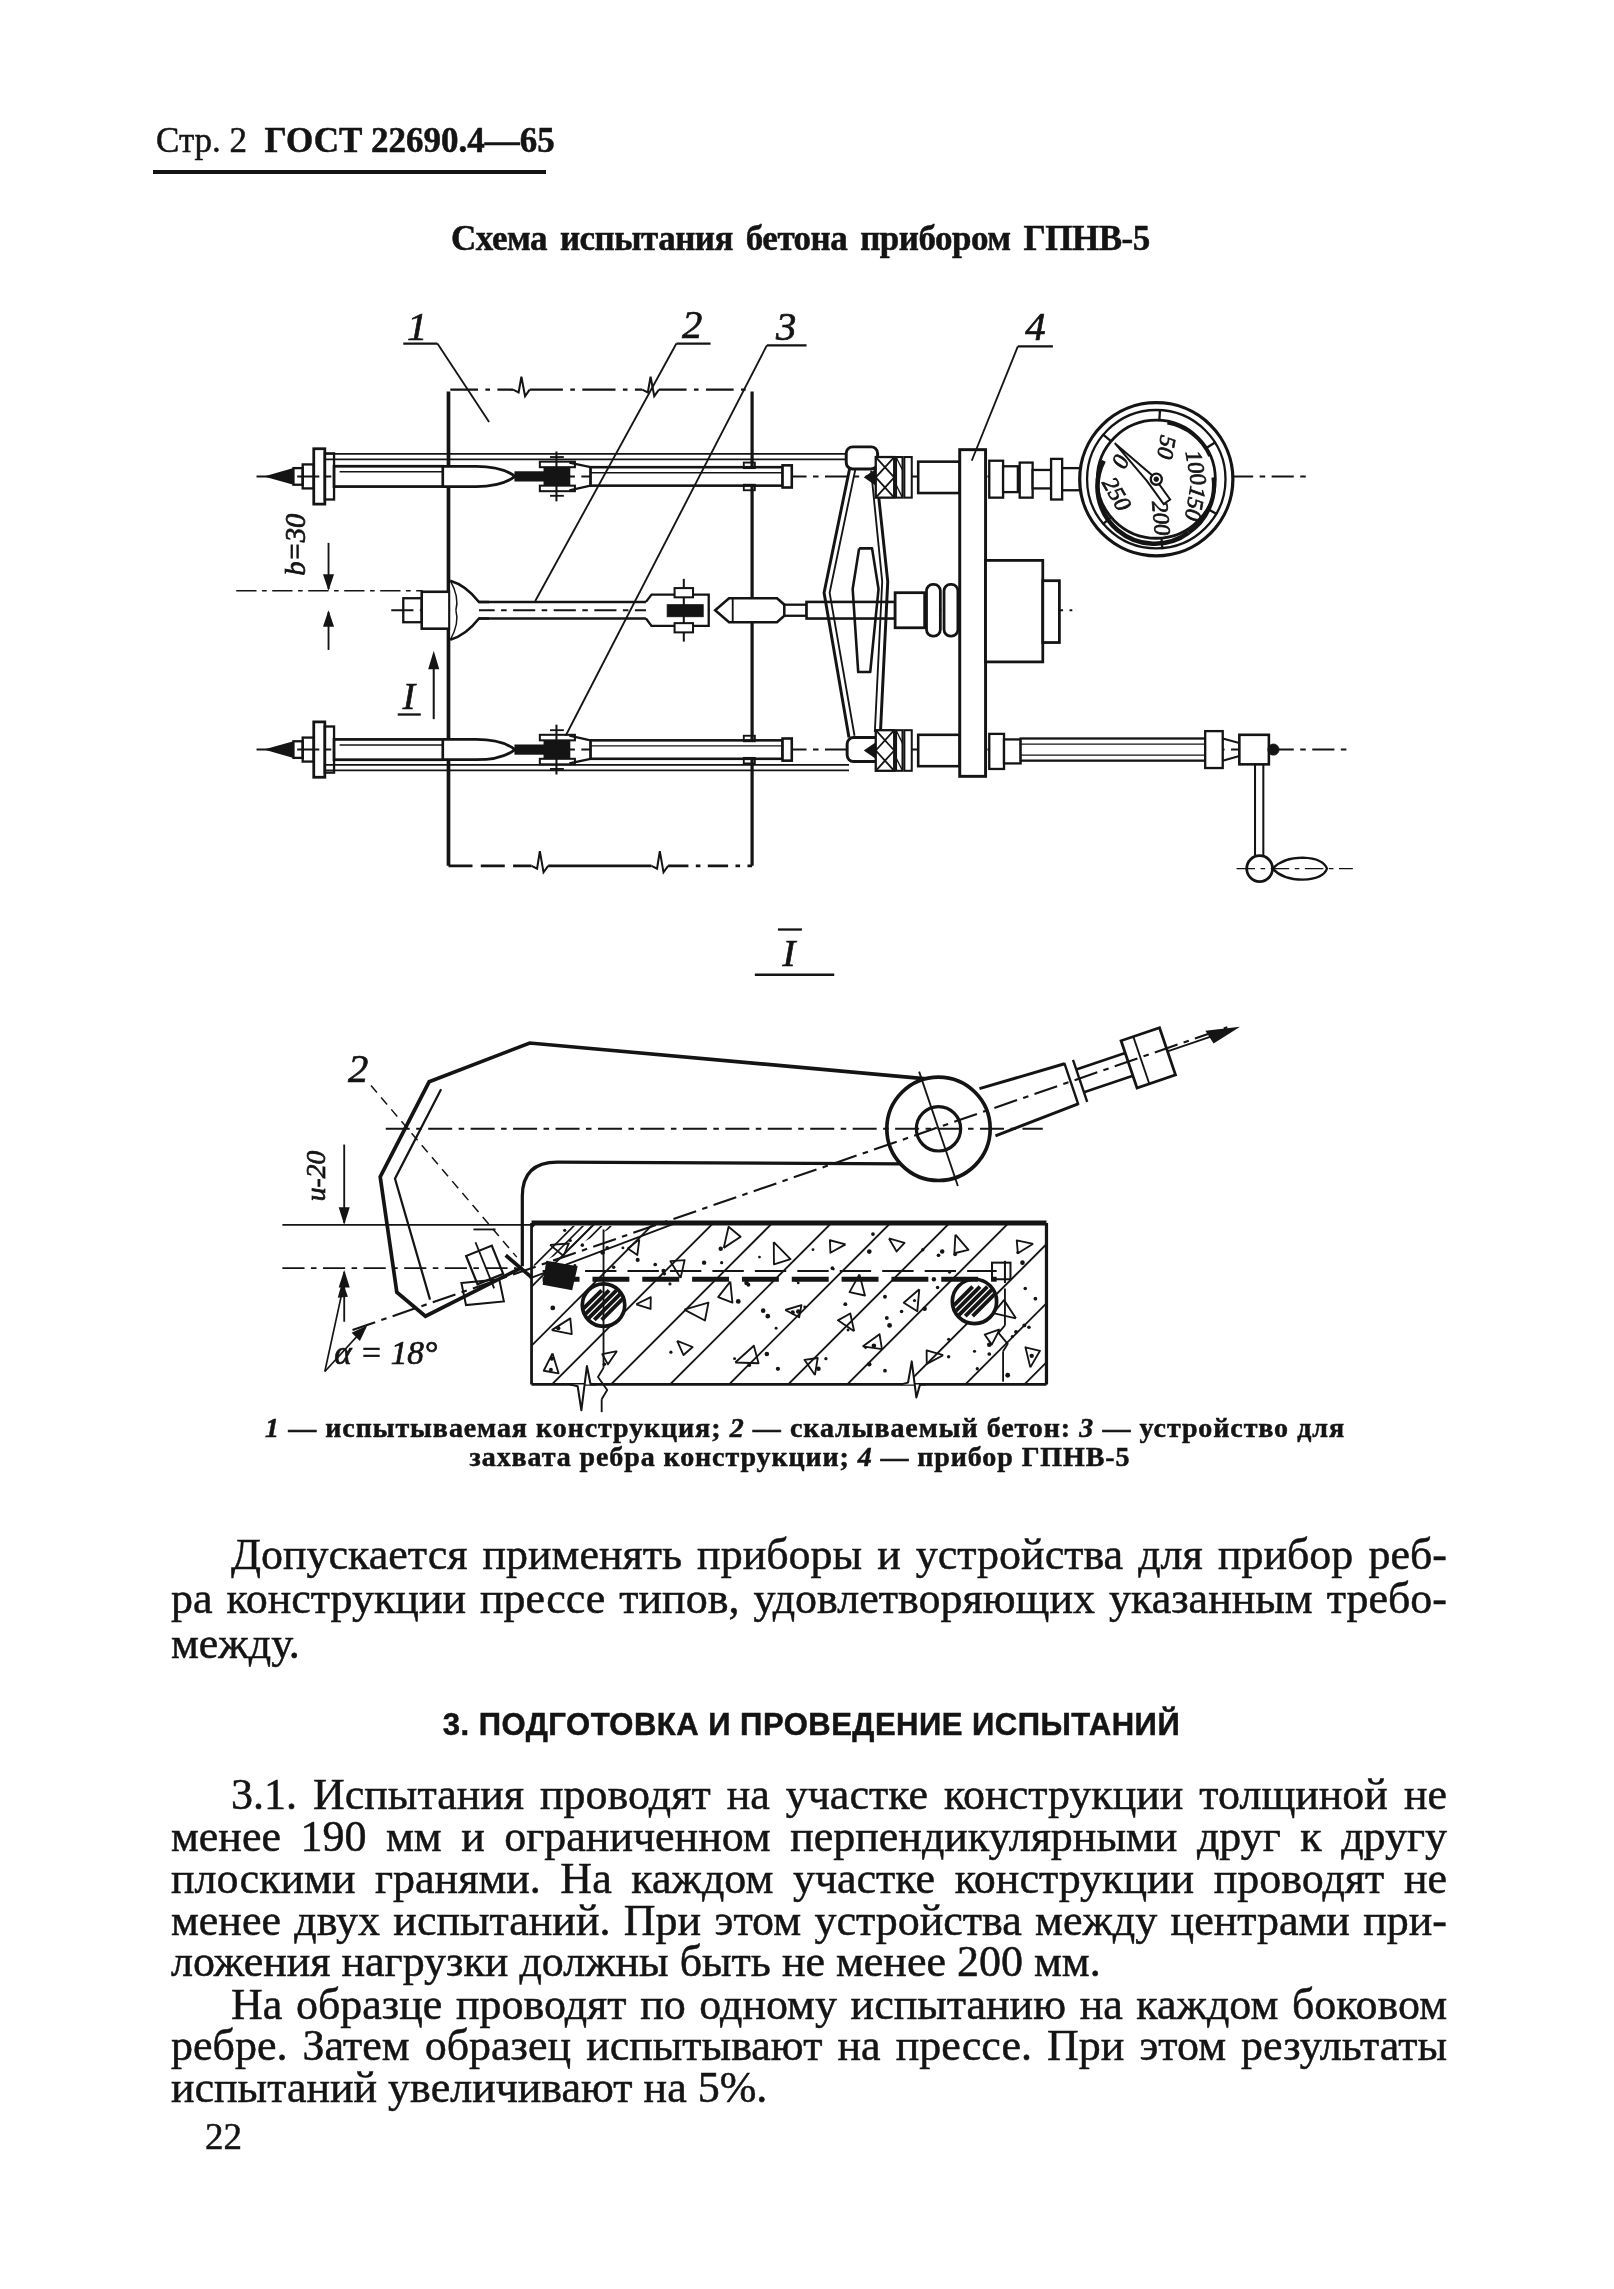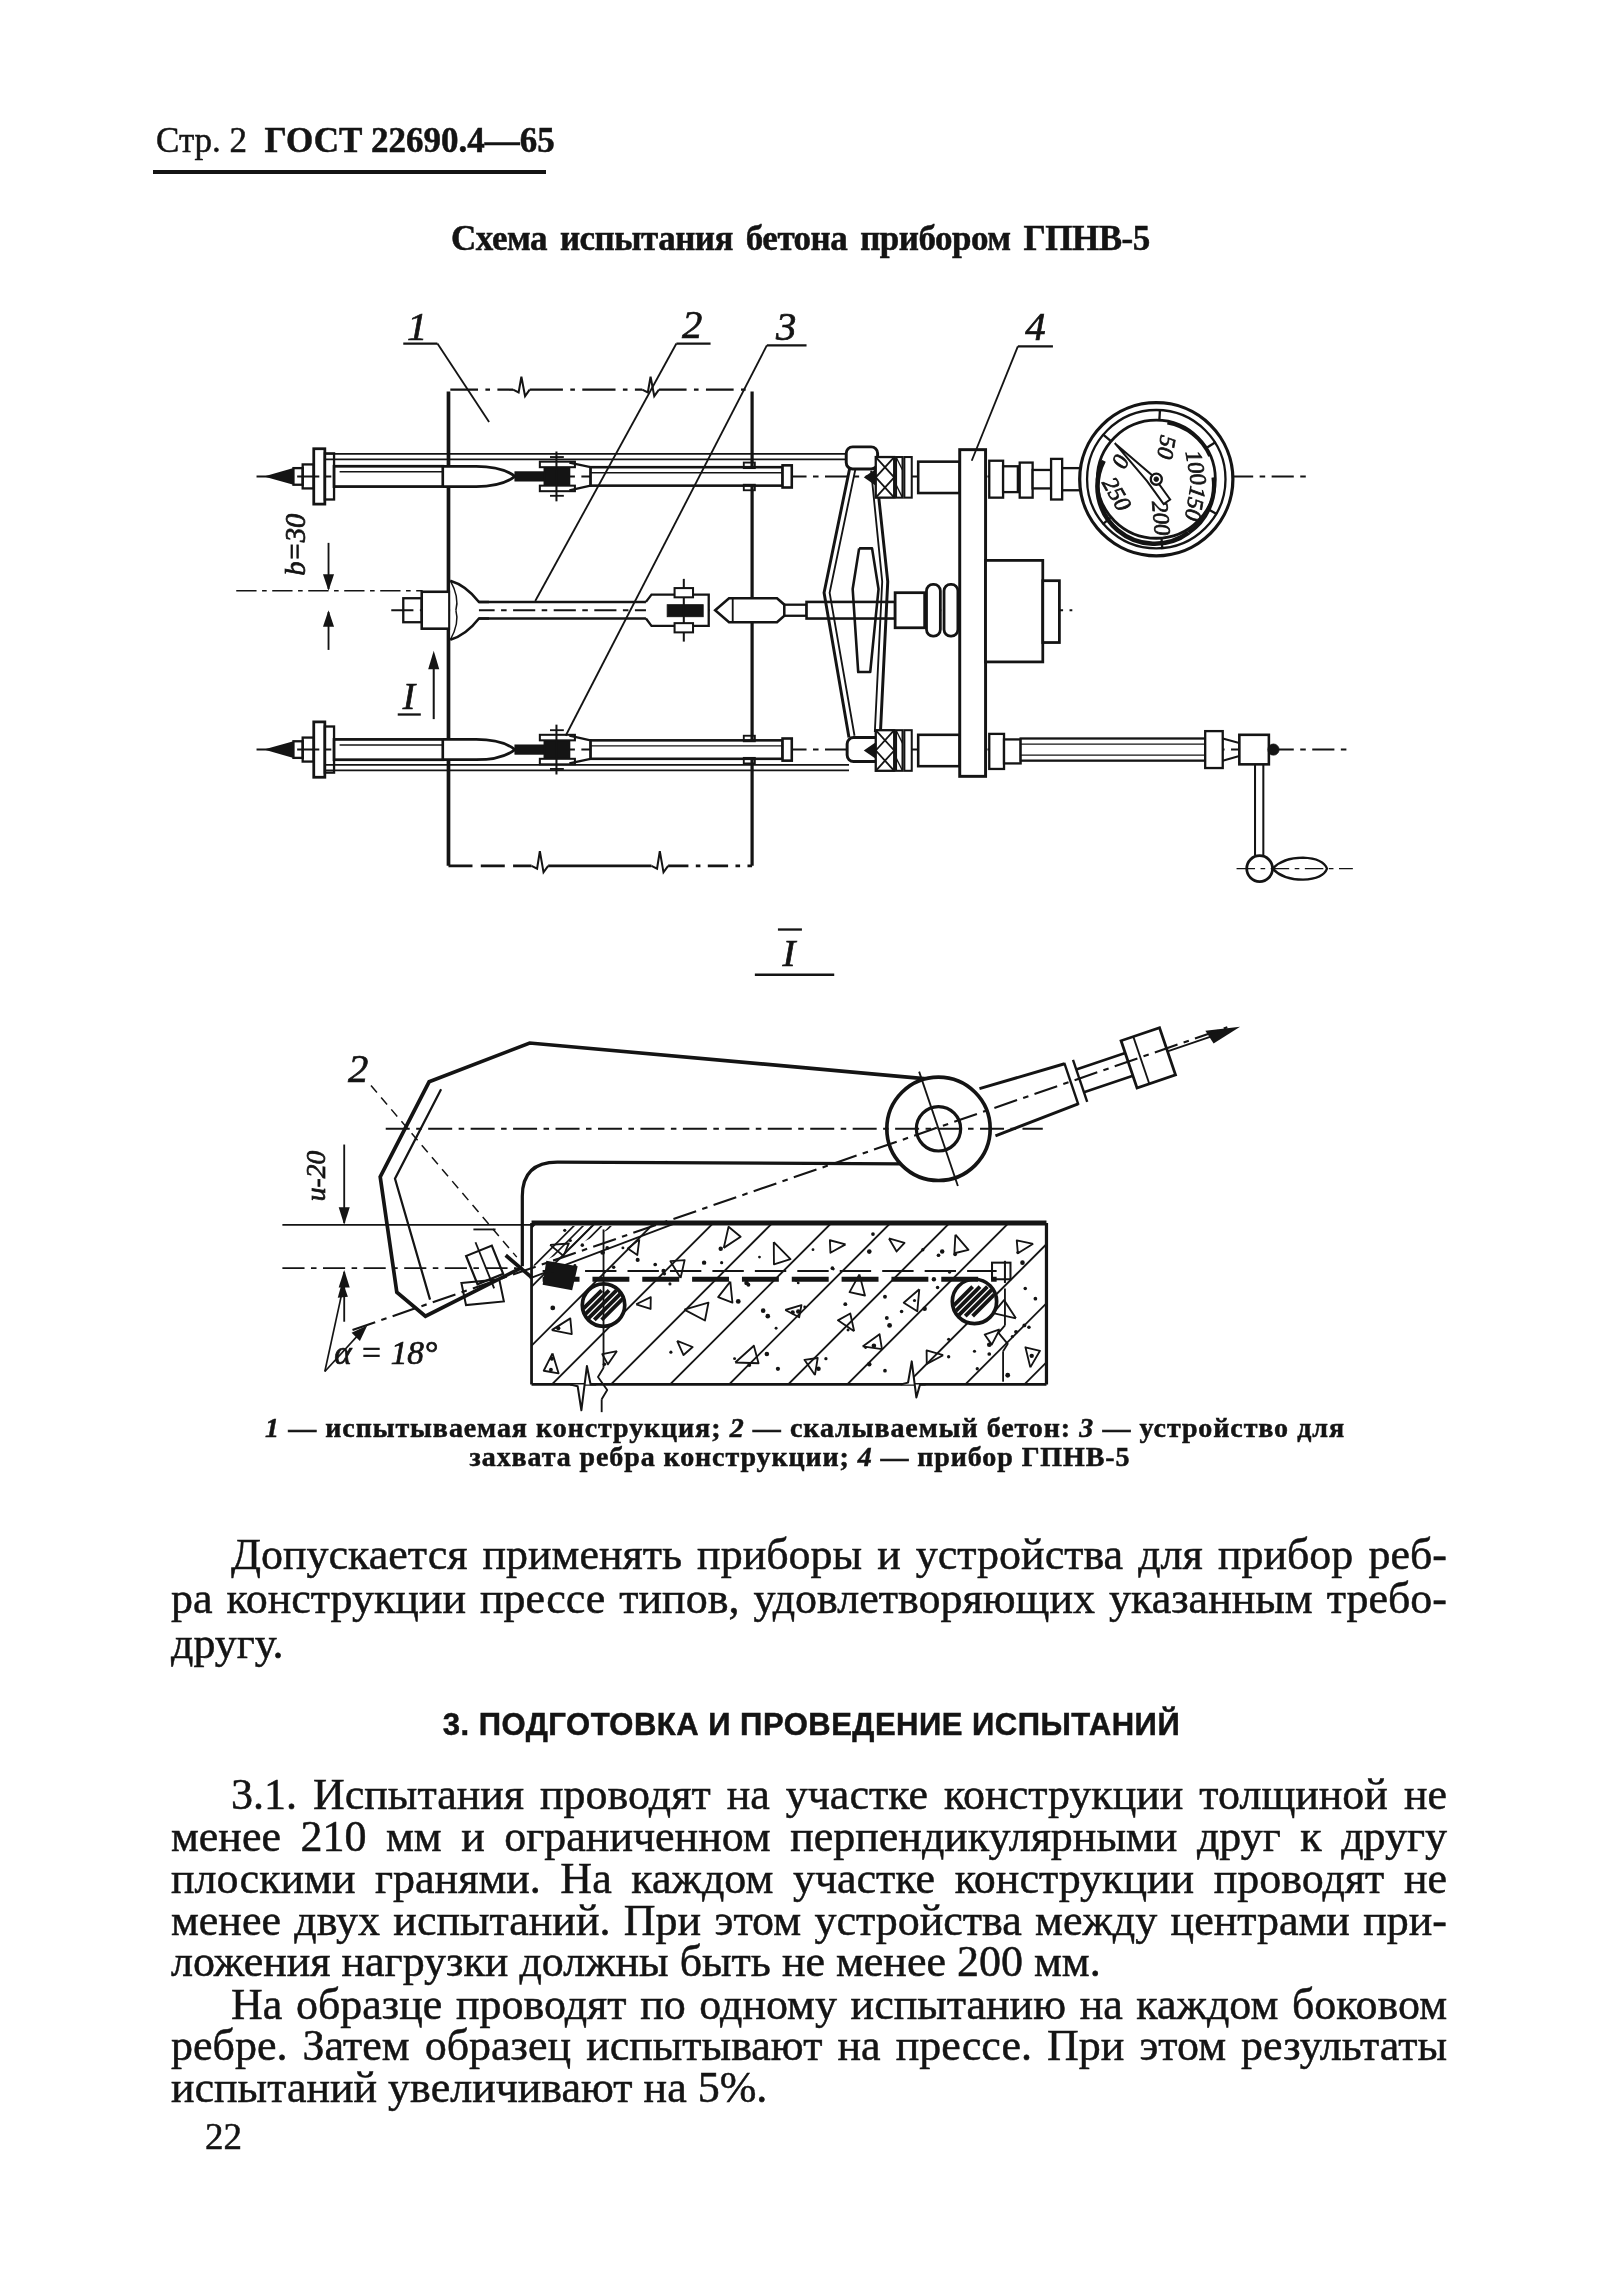--- a/index.html
+++ b/index.html
@@ -420,23 +420,23 @@
       <polyline points="1089,1436 1082,1444 1092,1456 1087,1464" fill="none" stroke="#141414" stroke-width="2" stroke-linejoin="round"></polyline>
       <line x1="1087" y1="1464" x2="1087" y2="1497" stroke="#141414" stroke-width="2" stroke-linecap="butt"></line>
       <polyline points="976,1500 984,1498 988,1475 993,1514 997,1500 1003,1500" fill="#fff" stroke="#141414" stroke-width="2.2" stroke-linejoin="round"></polyline>
       <polyline points="618,1500 626,1502 630,1528 636,1480 640,1500 646,1500" fill="#fff" stroke="#141414" stroke-width="2.2" stroke-linejoin="round"></polyline>
     </g>
   </svg>
 <div style="position:absolute;left:265px;top:1413px;font-family:&quot;Liberation Serif&quot;,serif;font-size:28px;font-weight:bold;color:#141414;white-space:nowrap;-webkit-text-stroke:0.5px #141414;width:1080px;white-space:normal;text-align:justify;text-align-last:justify;letter-spacing:0.9px;line-height:1.05;"><i>1</i> — испытываемая конструкция; <i>2</i> — скалываемый бетон: <i>3</i> — устройство для</div>
 <div style="position:absolute;left:463px;top:1442px;font-family:&quot;Liberation Serif&quot;,serif;font-size:28px;font-weight:bold;color:#141414;white-space:nowrap;-webkit-text-stroke:0.5px #141414;width:674px;white-space:normal;text-align:center;letter-spacing:0.9px;line-height:1.05;">захвата ребра конструкции; <i>4</i> — прибор ГПНВ-5</div>
 <div style="position:absolute;left:231px;top:1532px;font-family:&quot;Liberation Serif&quot;,serif;font-size:44px;font-weight:normal;color:#141414;white-space:nowrap;-webkit-text-stroke:0.5px #141414;width:1216px;white-space:normal;text-align:justify;text-align-last:justify;line-height:1.05;">Допускается применять приборы и устройства для прибор реб-</div>
 <div style="position:absolute;left:171px;top:1576px;font-family:&quot;Liberation Serif&quot;,serif;font-size:44px;font-weight:normal;color:#141414;white-space:nowrap;-webkit-text-stroke:0.5px #141414;width:1276px;white-space:normal;text-align:justify;text-align-last:justify;line-height:1.05;">ра конструкции прессе типов, удовлетворяющих указанным требо-</div>
-<div style="position:absolute;left:171px;top:1621px;font-family:&quot;Liberation Serif&quot;,serif;font-size:44px;font-weight:normal;color:#141414;white-space:nowrap;-webkit-text-stroke:0.5px #141414;line-height:1.05;">другу.</div>
+<div style="position:absolute;left:171px;top:1621px;font-family:&quot;Liberation Serif&quot;,serif;font-size:44px;font-weight:normal;color:#141414;white-space:nowrap;-webkit-text-stroke:0.5px #141414;line-height:1.05;">между.</div>
 <div style="position:absolute;left:437px;top:1709px;font-family:&quot;Liberation Sans&quot;,serif;font-size:31px;font-weight:normal;color:#141414;white-space:nowrap;-webkit-text-stroke:0.5px #141414;width:749px;white-space:normal;text-align:center;letter-spacing:0.5px;line-height:1.05;"><b>3. ПОДГОТОВКА И ПРОВЕДЕНИЕ ИСПЫТАНИЙ</b></div>
 <div style="position:absolute;left:231px;top:1772px;font-family:&quot;Liberation Serif&quot;,serif;font-size:44px;font-weight:normal;color:#141414;white-space:nowrap;-webkit-text-stroke:0.5px #141414;width:1216px;white-space:normal;text-align:justify;text-align-last:justify;line-height:1.05;">3.1. Испытания проводят на участке конструкции толщиной не</div>
-<div style="position:absolute;left:171px;top:1814px;font-family:&quot;Liberation Serif&quot;,serif;font-size:44px;font-weight:normal;color:#141414;white-space:nowrap;-webkit-text-stroke:0.5px #141414;width:1276px;white-space:normal;text-align:justify;text-align-last:justify;line-height:1.05;">менее 210 мм и ограниченном перпендикулярными друг к другу</div>
+<div style="position:absolute;left:171px;top:1814px;font-family:&quot;Liberation Serif&quot;,serif;font-size:44px;font-weight:normal;color:#141414;white-space:nowrap;-webkit-text-stroke:0.5px #141414;width:1276px;white-space:normal;text-align:justify;text-align-last:justify;line-height:1.05;">менее 190 мм и ограниченном перпендикулярными друг к другу</div>
 <div style="position:absolute;left:171px;top:1856px;font-family:&quot;Liberation Serif&quot;,serif;font-size:44px;font-weight:normal;color:#141414;white-space:nowrap;-webkit-text-stroke:0.5px #141414;width:1276px;white-space:normal;text-align:justify;text-align-last:justify;line-height:1.05;">плоскими гранями. На каждом участке конструкции проводят не</div>
 <div style="position:absolute;left:171px;top:1898px;font-family:&quot;Liberation Serif&quot;,serif;font-size:44px;font-weight:normal;color:#141414;white-space:nowrap;-webkit-text-stroke:0.5px #141414;width:1276px;white-space:normal;text-align:justify;text-align-last:justify;line-height:1.05;">менее двух испытаний. При этом устройства между центрами при-</div>
 <div style="position:absolute;left:171px;top:1939px;font-family:&quot;Liberation Serif&quot;,serif;font-size:44px;font-weight:normal;color:#141414;white-space:nowrap;-webkit-text-stroke:0.5px #141414;line-height:1.05;">ложения нагрузки должны быть не менее 200 мм.</div>
 <div style="position:absolute;left:231px;top:1982px;font-family:&quot;Liberation Serif&quot;,serif;font-size:44px;font-weight:normal;color:#141414;white-space:nowrap;-webkit-text-stroke:0.5px #141414;width:1216px;white-space:normal;text-align:justify;text-align-last:justify;line-height:1.05;">На образце проводят по одному испытанию на каждом боковом</div>
 <div style="position:absolute;left:171px;top:2023px;font-family:&quot;Liberation Serif&quot;,serif;font-size:44px;font-weight:normal;color:#141414;white-space:nowrap;-webkit-text-stroke:0.5px #141414;width:1276px;white-space:normal;text-align:justify;text-align-last:justify;line-height:1.05;">ребре. Затем образец испытывают на прессе. При этом результаты</div>
 <div style="position:absolute;left:171px;top:2065px;font-family:&quot;Liberation Serif&quot;,serif;font-size:44px;font-weight:normal;color:#141414;white-space:nowrap;-webkit-text-stroke:0.5px #141414;line-height:1.05;">испытаний увеличивают на 5%.</div>
 <div style="position:absolute;left:205px;top:2118px;font-family:&quot;Liberation Serif&quot;,serif;font-size:37px;font-weight:normal;color:#141414;white-space:nowrap;-webkit-text-stroke:0.5px #141414;line-height:1.05;">22</div>
 
 </body></html>

